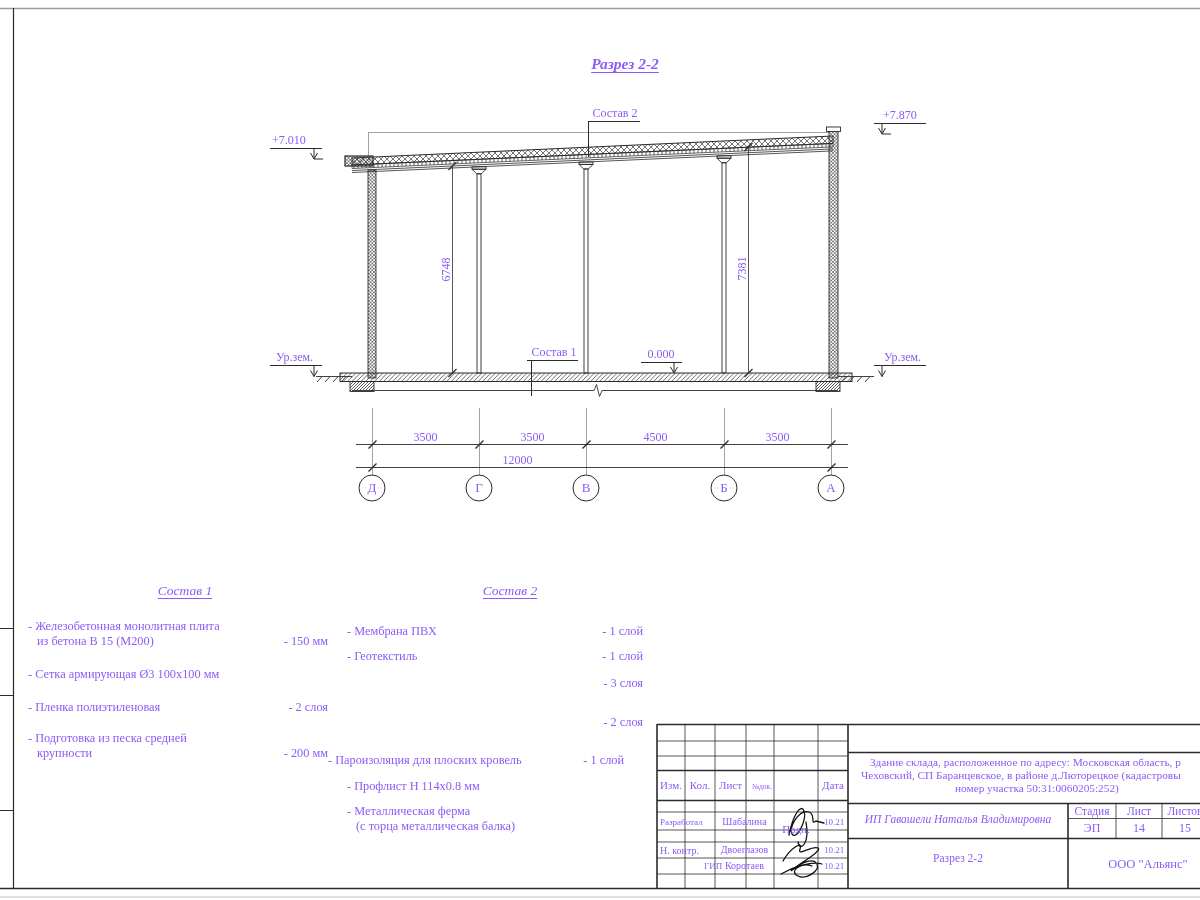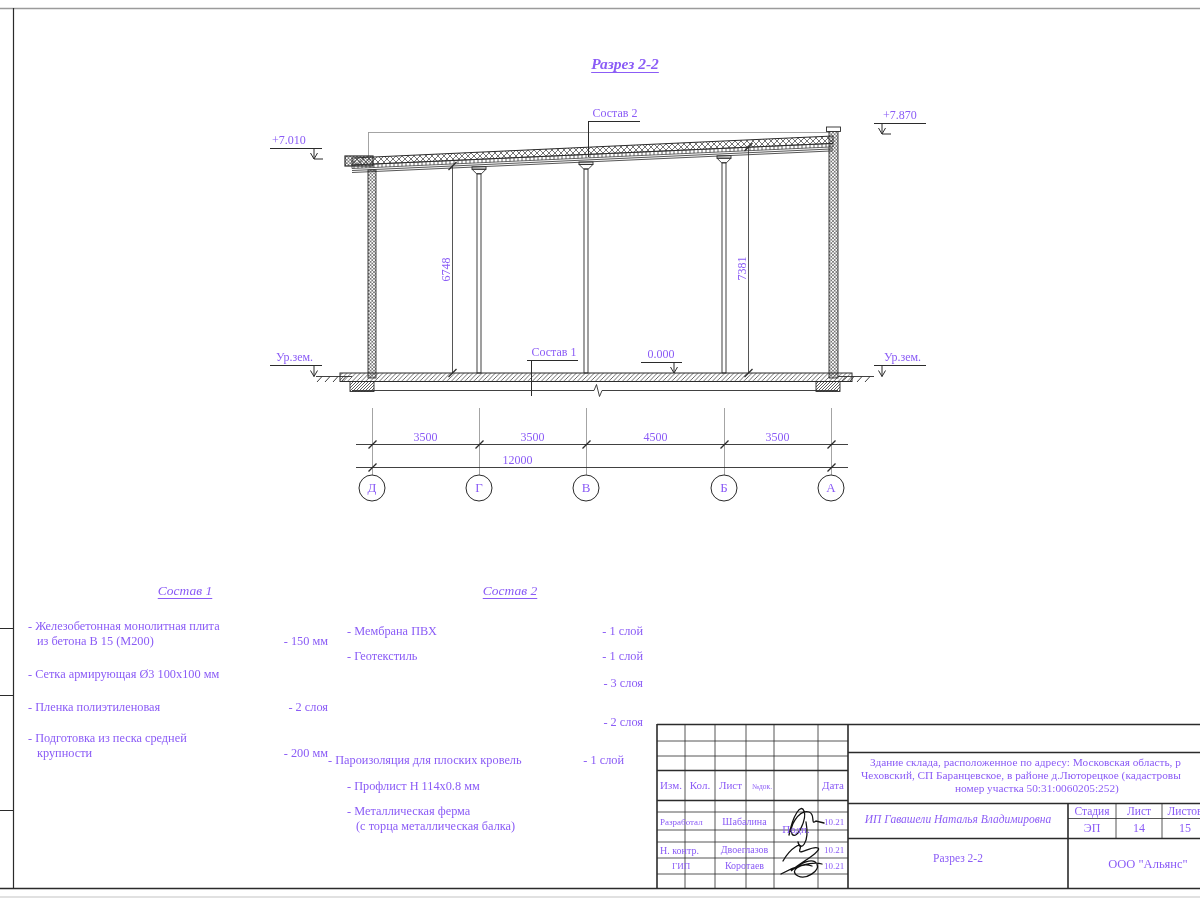--- a/index.html
+++ b/index.html
@@ -293,21 +293,21 @@
 <div class="tb ctr" style="left:818px;top:779px;width:30px;font-size:11px;">Дата</div>
 
 <div class="tb" style="left:660px;top:817px;font-size:9px;">Разработал</div>
 <div class="tb ctr" style="left:715px;top:816px;width:59px;font-size:10px;">Шабалина</div>
 <div class="tb ctr" style="left:820px;top:817px;width:28px;font-size:9px;">10.21</div>
 
 <div class="tb" style="left:660px;top:845px;font-size:10px;">Н. контр.</div>
 <div class="tb ctr" style="left:715px;top:844px;width:59px;font-size:10px;">Двоеглазов</div>
 <div class="tb ctr" style="left:820px;top:845px;width:28px;font-size:9px;">10.21</div>
 
-<div class="tb" style="left:656px;top:861px;font-size:9px;padding-left:16px;">ГИП</div>
+<div class="tb" style="left:688px;top:861px;font-size:9px;padding-left:16px;">ГИП</div>
 <div class="tb ctr" style="left:715px;top:860px;width:59px;font-size:10px;">Коротаев</div>
 <div class="tb ctr" style="left:820px;top:861px;width:28px;font-size:9px;">10.21</div>
 
 
 <div class="tb" style="left:870px;top:756px;font-size:11.3px;">Здание склада, расположенное по адресу: Московская область, р</div>
 <div class="tb" style="left:861px;top:769px;font-size:11.3px;">Чеховский, СП Баранцевское, в районе д.Люторецкое  (кадастровы</div>
 <div class="tb" style="left:955px;top:782px;font-size:11.3px;">номер участка 50:31:0060205:252)</div>
 
 <div class="tb ctr it" style="left:848px;top:813px;width:220px;font-size:11.5px;">ИП Гавашели Наталья Владимировна</div>
 <div class="tb ctr" style="left:848px;top:852px;width:220px;font-size:11.5px;">Разрез 2-2</div>

